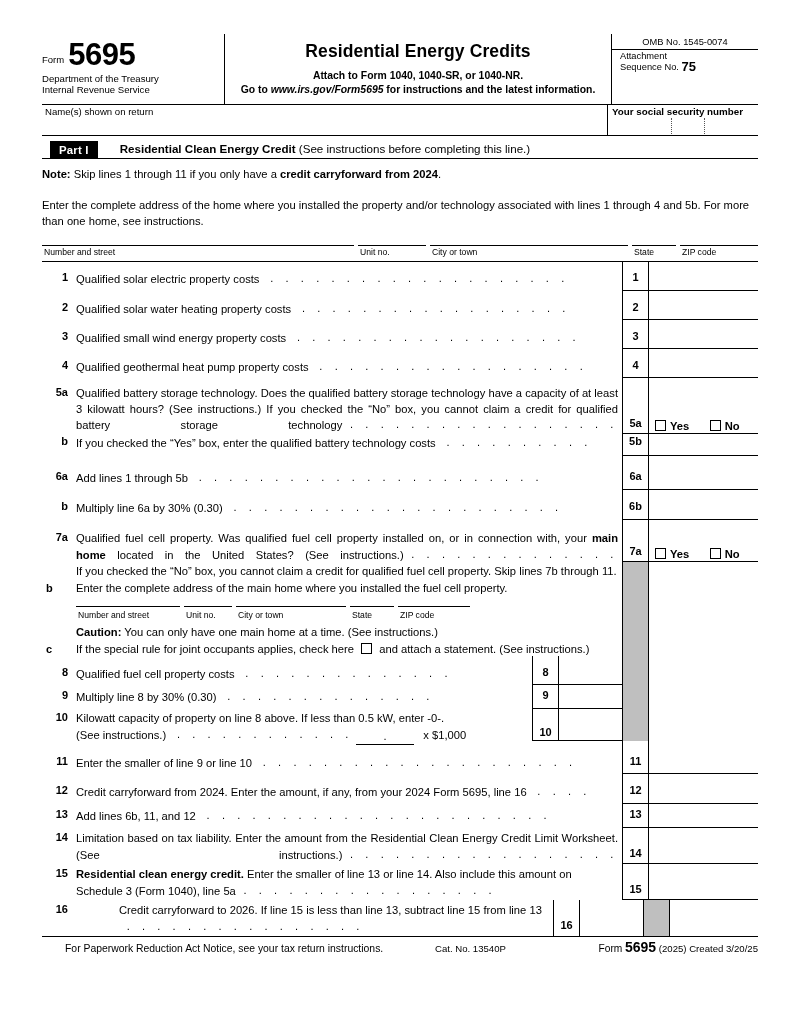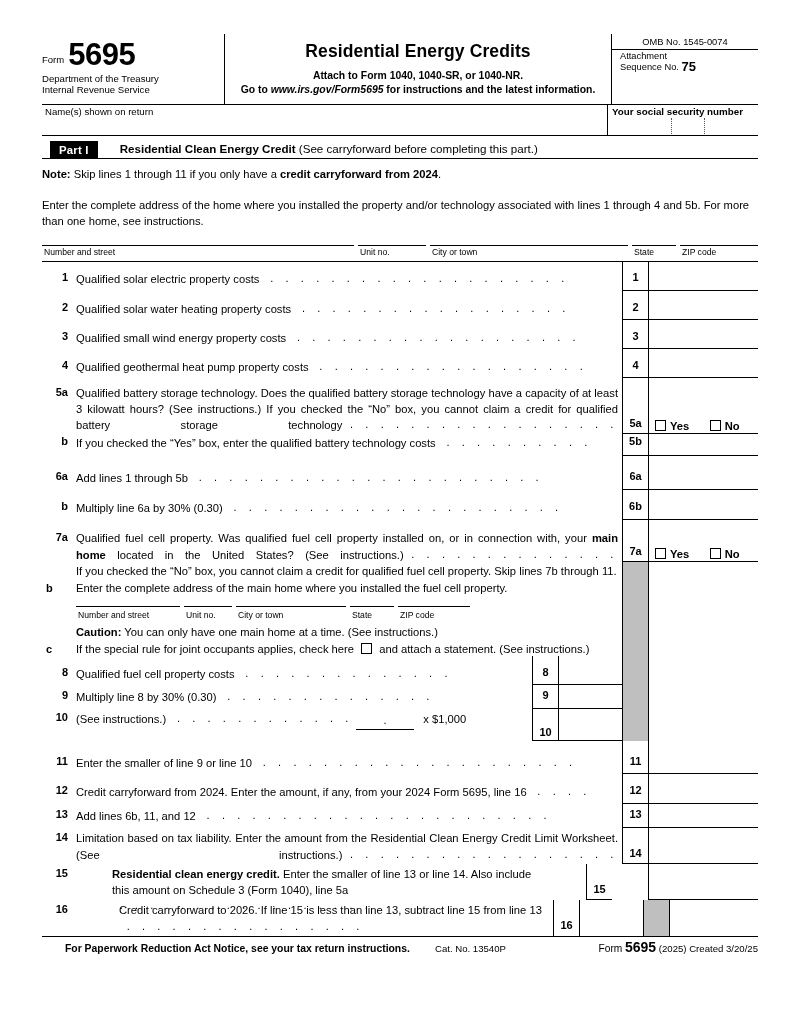--- a/index.html
+++ b/index.html
@@ -306,21 +306,21 @@
   }
 
   
   .footer{
     display:flex;
     align-items:baseline;
     border-top:1.6px solid #000;
     padding-top:2px;
     font-size:10.4px;
   }
-  .foot-left{font-weight:bold;flex:0 0 370px;padding-left:23px;}
+  .foot-left{font-weight:normal;flex:0 0 370px;padding-left:23px;}
   .foot-mid{flex:1;font-size:9.6px;}
   .foot-right{font-size:9.6px;white-space:nowrap;}
   .foot-right .fnum{font-size:14px;font-weight:bold;}
   .foot-right .flab{font-size:10.2px;}
 </style>
 </head>
 <body>
 
 <div class="page">
  <div class="form">
@@ -367,21 +367,21 @@
       <span class="ssn-dots" style="left:63px;"></span>
       <span class="ssn-dots" style="left:96px;"></span>
       <span></span>
     </div>
   </div>
 
   <div class="partbar">
     <div class="parttag">Part I</div>
     <div class="parttitle">
       <span class="b">Residential Clean Energy Credit</span>
-      <span>(See carryforward before completing this part.)</span>
+      <span>(See instructions before completing this line.)</span>
     </div>
   </div>
 
   <div class="note">
     <span class="b">Note:</span><span> Skip lines 1 through 11 if you only have a </span><span class="b">credit carryforward from 2024</span><span>.</span>
   </div>
 
   <div class="intro">Enter the complete address of the home where you installed the property and/or technology associated with lines 1 through 4 and 5b. For more than one home, see instructions.</div>
 
   <div class="addr">
@@ -543,20 +543,21 @@
       </div>
       <div class="colA vl bb" style="padding-top:4px;">9</div>
       <div class="colB vl bb"></div>
       <div class="colC vl shade"></div>
       <div class="colD vl"></div>
     </div>
 
     <div class="row" style="height:32px;">
       <div class="num" style="padding-top:2px;">10</div>
       <div class="txt" style="padding-top:2px;">
+        <div class="j" style="line-height:15.6px;">Kilowatt capacity of property on line 8 above. If less than 0.5 kW, enter -0-.</div>
         <div>
           <span>(See instructions.)</span>
           <span class="dotrun">&nbsp;. . . . . . . . . . . . </span>
           <span class="blank10">.</span>
           <span style="margin-left:6px;">x  $1,000</span>
         </div>
       </div>
       <div class="colA vl bb" style="padding-top:17px;">10</div>
       <div class="colB vl bb"></div>
       <div class="colC vl shade"></div>
@@ -595,21 +596,21 @@
 
     <div class="row" style="height:36px;">
       <div class="num" style="padding-top:3px;">14</div>
       <div class="txt j" style="padding-top:3px;">
         <span>Limitation based on tax liability. Enter the amount from the Residential Clean Energy Credit Limit Worksheet. (See instructions.)</span><span class="dotrun">&nbsp;. . . . . . . . . . . . . . . . . .</span>
       </div>
       <div class="colC vl bb" style="padding-top:19px;">14</div>
       <div class="colD vl bb"></div>
     </div>
 
-    <div class="row" style="height:36px;gap:36px;">
+    <div class="row" style="height:36px;">
       <div class="num" style="padding-top:3px;">15</div>
       <div class="txt" style="padding-top:3px;">
         <span class="b">Residential clean energy credit.</span><span> Enter the smaller of line 13 or line 14. Also include this amount on Schedule 3 (Form 1040), line 5a</span><span class="dotrun">&nbsp;. . . . . . . . . . . . . . . . .</span>
       </div>
       <div class="colC vl bb" style="padding-top:19px;">15</div>
       <div class="colD vl bb"></div>
     </div>
 
     <div class="row" style="height:36px;">
       <div class="num" style="padding-top:3px;">16</div>

